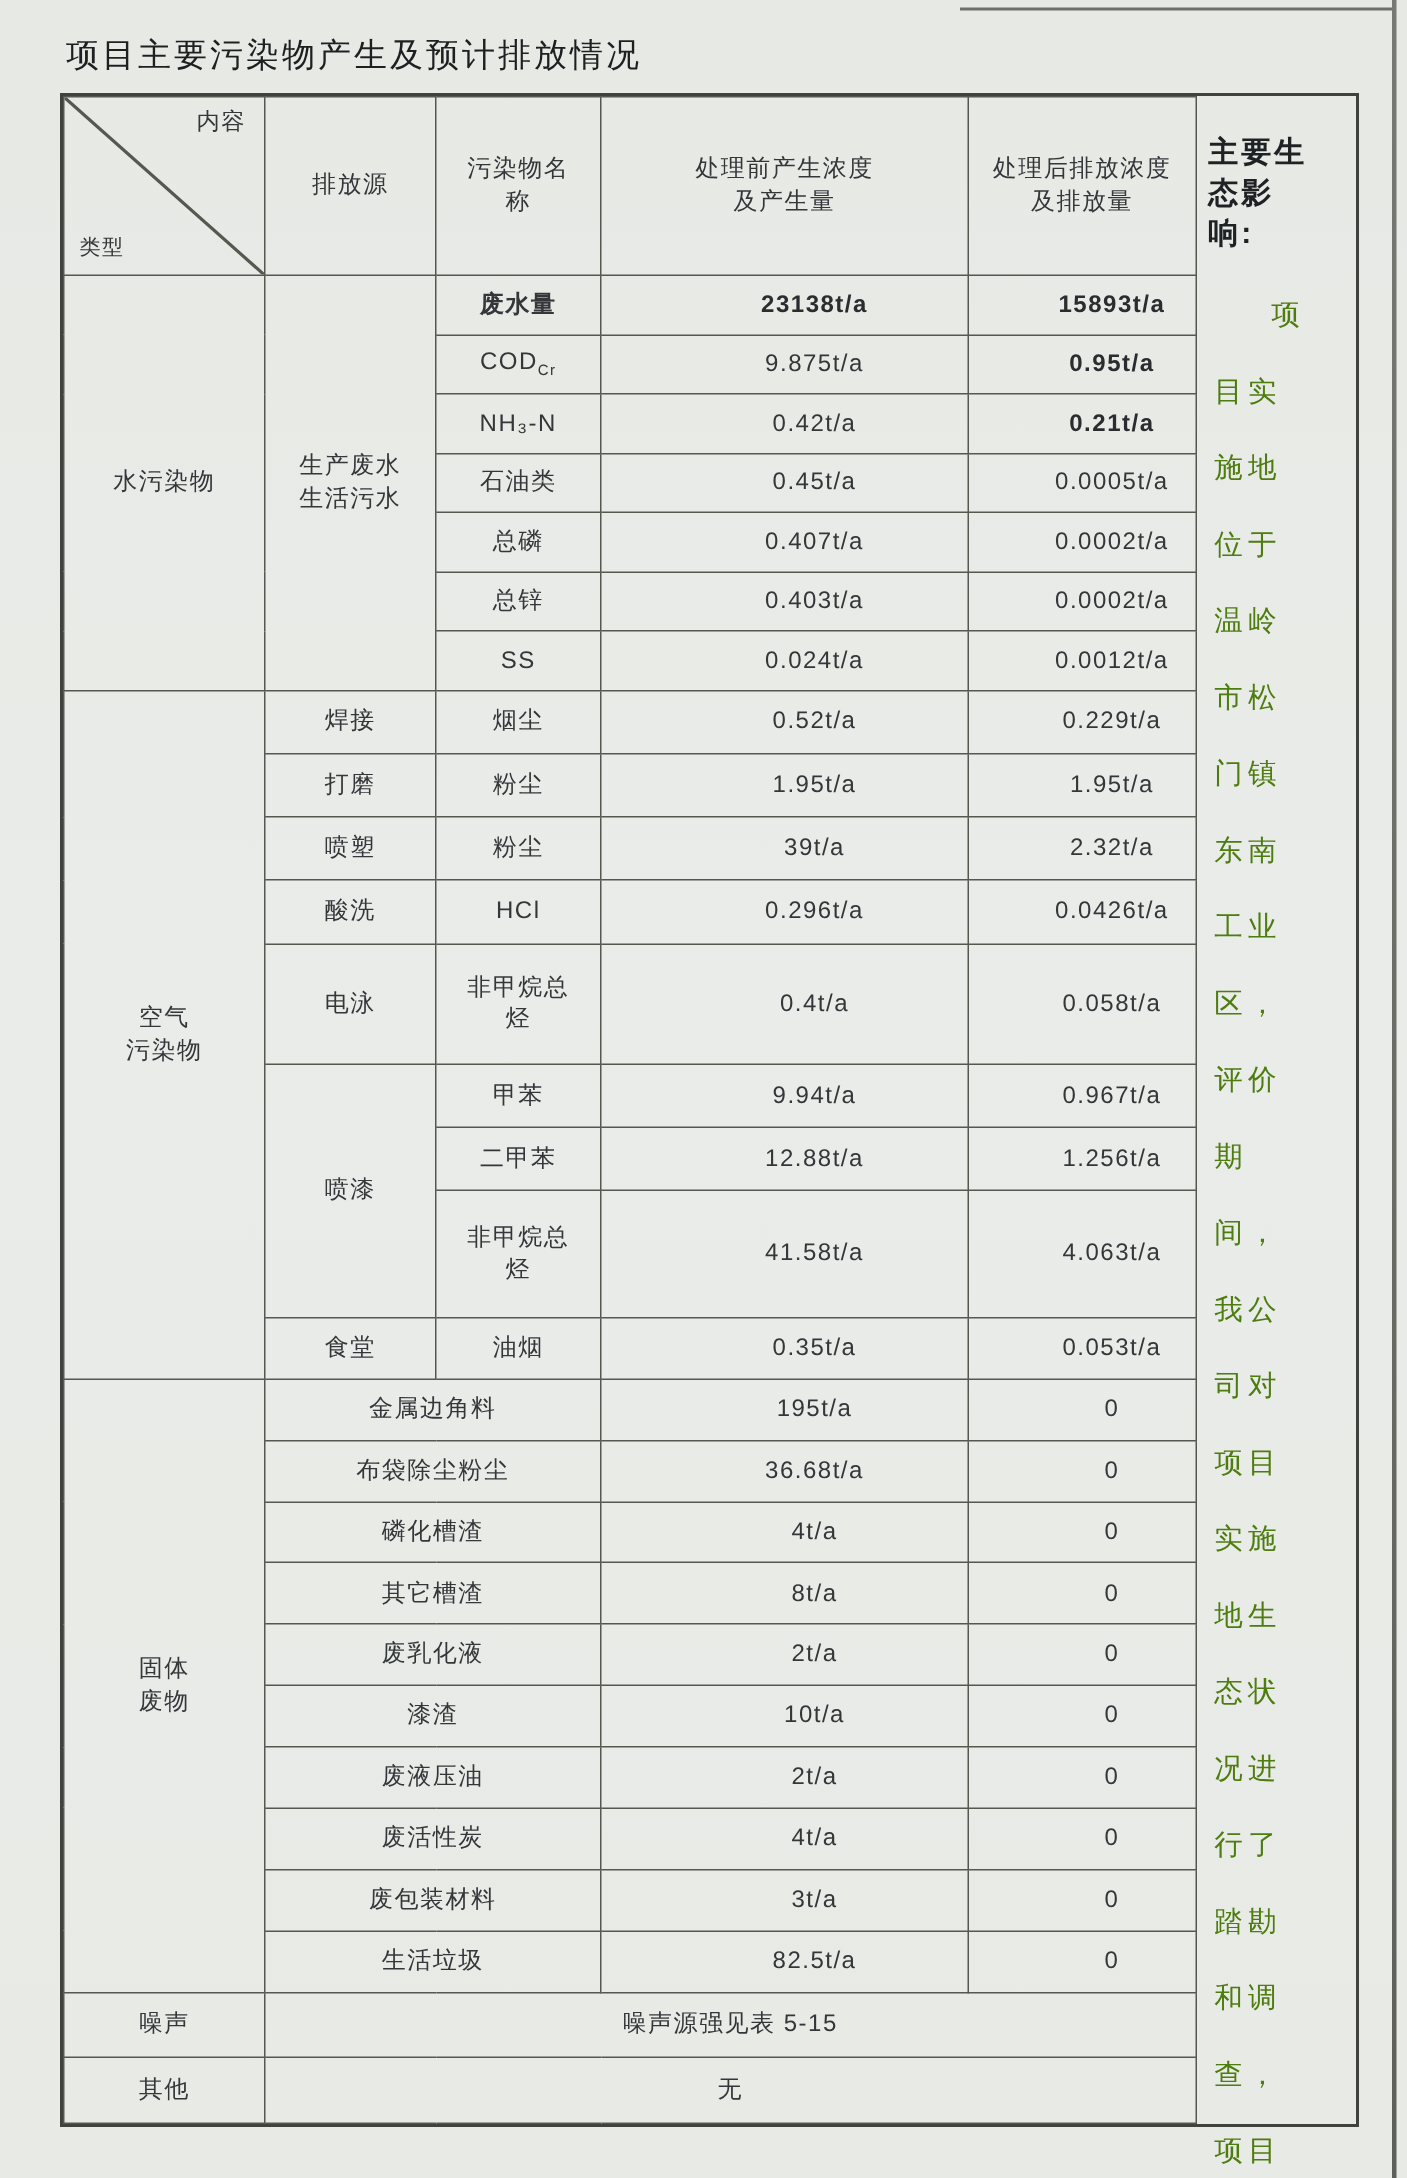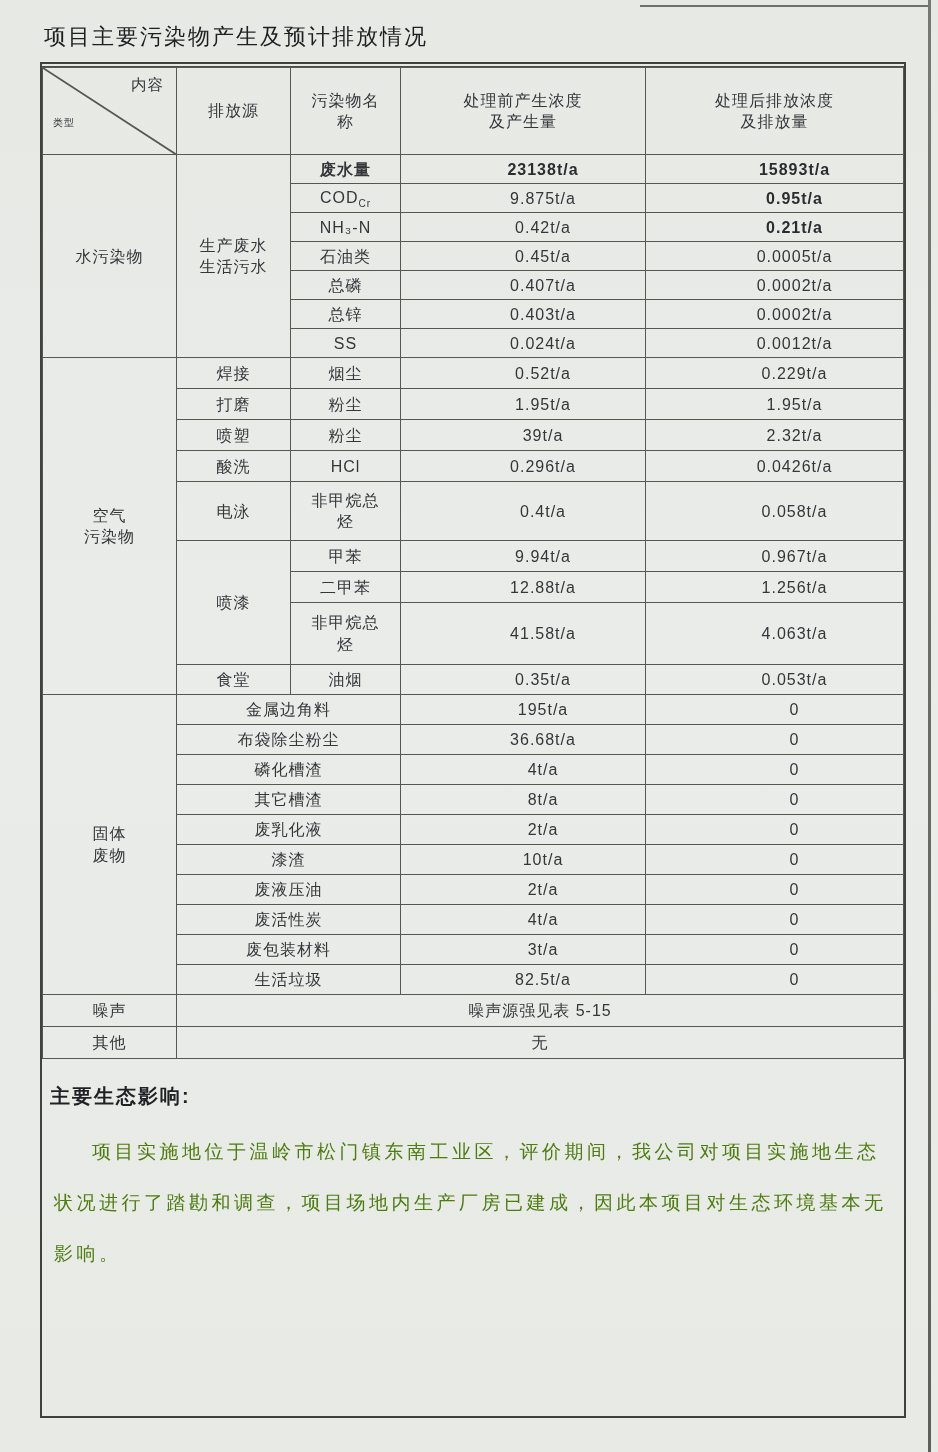--- a/index.html
+++ b/index.html
@@ -23,21 +23,21 @@
   .top-edge-line{position:absolute;top:5px;left:640px;width:288px;height:2px;background:#6e716a;}
 
   .doc-title{
     position:absolute;left:44px;top:22px;
     font-size:22px;font-weight:normal;letter-spacing:2px;color:#1d1f21;
   }
 
   .sheet{
     position:absolute;left:40px;top:62px;width:866px;height:1356px;
     border:2px solid #3f423d;
-    display:flex;flex-direction:column;
+    display:flex;flex-direction:row;
   }
   .dbl-top{height:0;border-top:1.5px solid #4a4d46;margin:2px 0 0 0;}
 
   table.pol{
     border-collapse:collapse;table-layout:fixed;width:100%;
   }
   table.pol td{
     border:1px solid var(--line);
     text-align:center;vertical-align:middle;
     white-space:pre-line;
@@ -59,24 +59,24 @@
   td.src{font-size:16px;}
   td.pname{font-size:15.5px;}
   td.val{font-size:15.5px;color:var(--val);letter-spacing:.5px;font-family:"Liberation Sans","DejaVu Sans",sans-serif;padding-left:40px;}
   td.b, td.val.b{font-weight:bold;color:#2a2d30;}
   sub.sb{font-size:10px;}
 
   
   td.corner{position:relative;padding:0;}
   td.corner svg{position:absolute;inset:0;width:100%;height:100%;}
   .corner-top{position:absolute;top:7px;right:12px;font-size:15.5px;letter-spacing:1px;}
-  .corner-bottom{position:absolute;bottom:25px;left:10px;font-size:10px;letter-spacing:1px;}
-
-  
-  .eco{flex:1;padding:24px 4px 10px 8px;}
+  .corner-bottom{position:absolute;bottom:9px;left:10px;font-size:14px;letter-spacing:1px;}
+
+  
+  .eco{flex:1;padding:24px 24px 10px 8px;}
   .eco-heading{font-size:20px;font-weight:bold;letter-spacing:2px;color:#1f2224;}
   .eco-paragraph{
     margin-top:16px;padding:0 10px 0 4px;
     font-size:19px;letter-spacing:3.5px;line-height:51px;
     text-indent:2em;color:#4d7c0f;
     font-family:"Liberation Serif","DejaVu Serif",serif;
   }
 </style>
 </head>
 <body>

